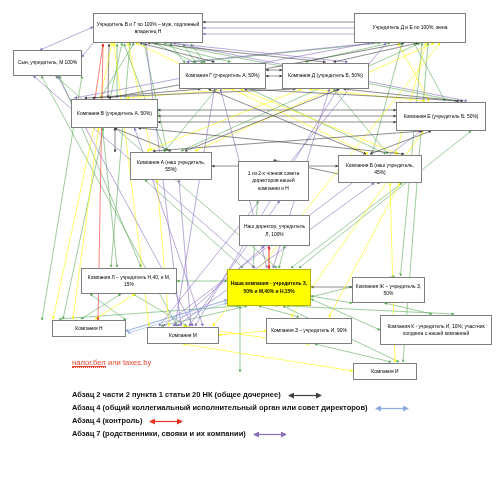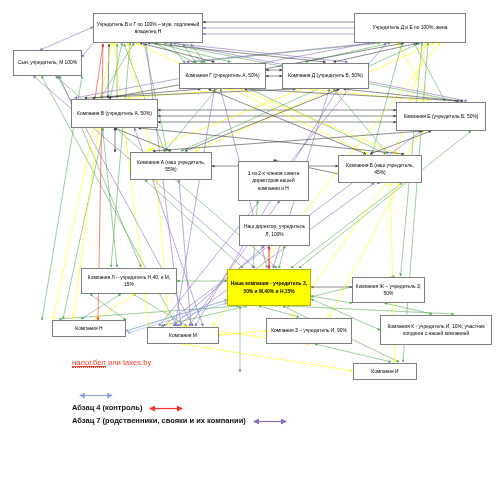--- a/index.html
+++ b/index.html
@@ -249,20 +249,35 @@
         <span>Компания И</span>
       </div>
     </div>
 
   <a id="link" href="#">
     <span class="u">налог.бел</span><span class="plain"> или taxes.by</span>
   </a>
 
   <div id="legend">
       <div class="lrow">
+        <span class="ltext">Абзац 2 части 2 пункта 1 статьи 20 НК (общее дочернее)</span>
+        <span class="larrow"><svg width="40" height="9" viewBox="0 0 40 9">
+            <defs>
+              <marker id="lg0end" markerWidth="5" markerHeight="5" refX="4.2" refY="2.5" orient="auto" markerUnits="strokeWidth">
+                <path d="M0,0 L5,2.5 L0,5 z" fill="#404040"></path>
+              </marker>
+              <marker id="lg0start" markerWidth="5" markerHeight="5" refX="0.8" refY="2.5" orient="auto" markerUnits="strokeWidth">
+                <path d="M5,0 L0,2.5 L5,5 z" fill="#404040"></path>
+              </marker>
+            </defs>
+            <line x1="4" y1="4.5" x2="36" y2="4.5" stroke="#404040" stroke-width="1.2" marker-end="url(#lg0end)" marker-start="url(#lg0start)"></line>
+          </svg></span>
+      </div>
+      <div class="lrow">
+        <span class="ltext">Абзац 4 (общий коллегиальный исполнительный орган или совет директоров)</span>
         <span class="larrow"><svg width="40" height="9" viewBox="0 0 40 9">
             <defs>
               <marker id="lg2end" markerWidth="5" markerHeight="5" refX="4.2" refY="2.5" orient="auto" markerUnits="strokeWidth">
                 <path d="M0,0 L5,2.5 L0,5 z" fill="#8eabe0"></path>
               </marker>
               <marker id="lg2start" markerWidth="5" markerHeight="5" refX="0.8" refY="2.5" orient="auto" markerUnits="strokeWidth">
                 <path d="M5,0 L0,2.5 L5,5 z" fill="#8eabe0"></path>
               </marker>
             </defs>
             <line x1="4" y1="4.5" x2="36" y2="4.5" stroke="#8eabe0" stroke-width="1.2" marker-end="url(#lg2end)" marker-start="url(#lg2start)"></line>

